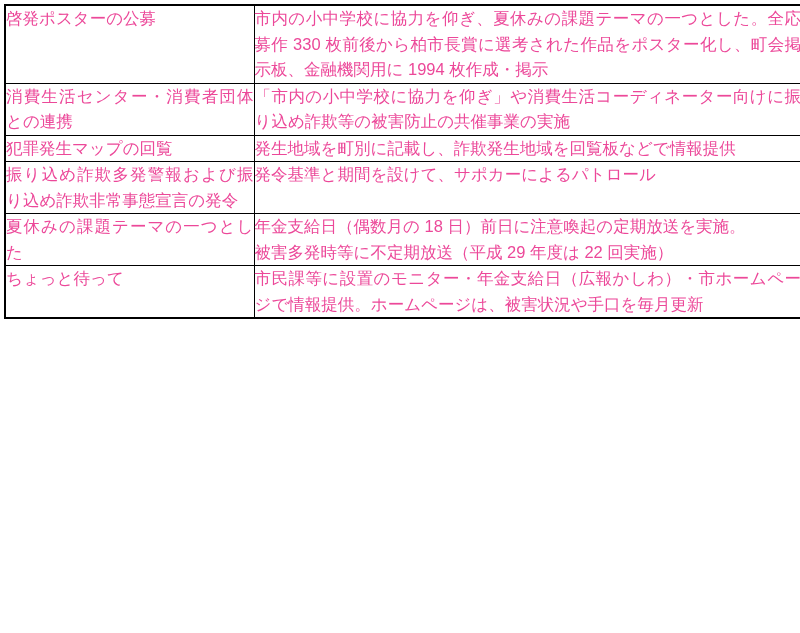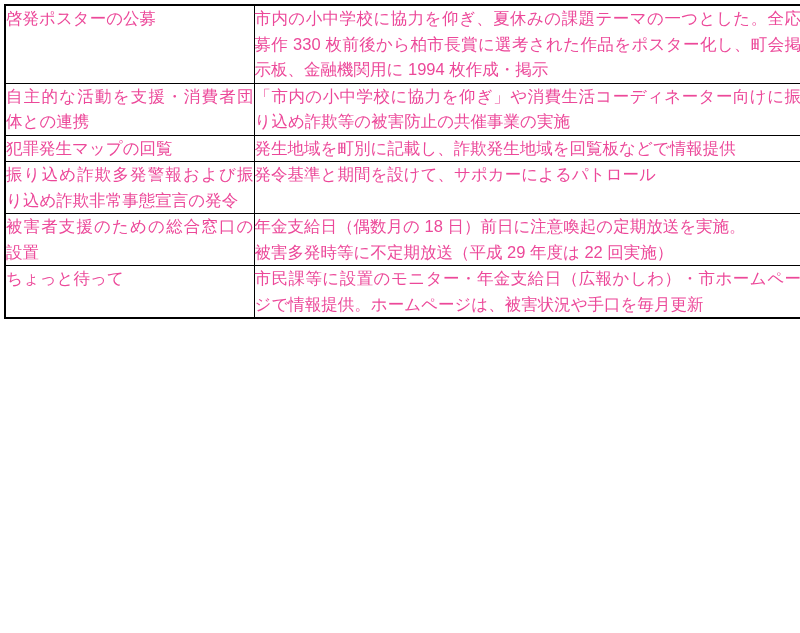--- a/index.html
+++ b/index.html
@@ -48,33 +48,33 @@
   <colgroup>
     <col class="col-item">
     <col class="col-detail">
   </colgroup>
   <tbody>
     <tr>
       <td class="cell-item">啓発ポスターの公募</td>
       <td class="cell-detail">市内の小中学校に協力を仰ぎ、夏休みの課題テーマの一つとした。全応募作 330 枚前後から柏市長賞に選考された作品をポスター化し、町会掲示板、金融機関用に 1994 枚作成・掲示</td>
     </tr>
     <tr>
-      <td class="cell-item">自主的な活動を支援・消費者団体との連携</td>
+      <td class="cell-item">消費生活センター・消費者団体との連携</td>
       <td class="cell-detail">「市内の小中学校に協力を仰ぎ」や消費生活コーディネーター向けに振り込め詐欺等の被害防止の共催事業の実施</td>
     </tr>
     <tr>
       <td class="cell-item">犯罪発生マップの回覧</td>
       <td class="cell-detail">発生地域を町別に記載し、詐欺発生地域を回覧板などで情報提供</td>
     </tr>
     <tr>
       <td class="cell-item">振り込め詐欺多発警報および振り込め詐欺非常事態宣言の発令</td>
       <td class="cell-detail">発令基準と期間を設けて、サポカーによるパトロール</td>
     </tr>
     <tr>
-      <td class="cell-item">被害者支援のための総合窓口の設置</td>
+      <td class="cell-item">夏休みの課題テーマの一つとした</td>
       <td class="cell-detail">年金支給日（偶数月の 18 日）前日に注意喚起の定期放送を実施。
 被害多発時等に不定期放送（平成 29 年度は 22 回実施）</td>
     </tr>
     <tr>
       <td class="cell-item">ちょっと待って</td>
       <td class="cell-detail">市民課等に設置のモニター・年金支給日（広報かしわ）・市ホームページで情報提供。ホームページは、被害状況や手口を毎月更新</td>
     </tr>
   </tbody>
 </table>
 

